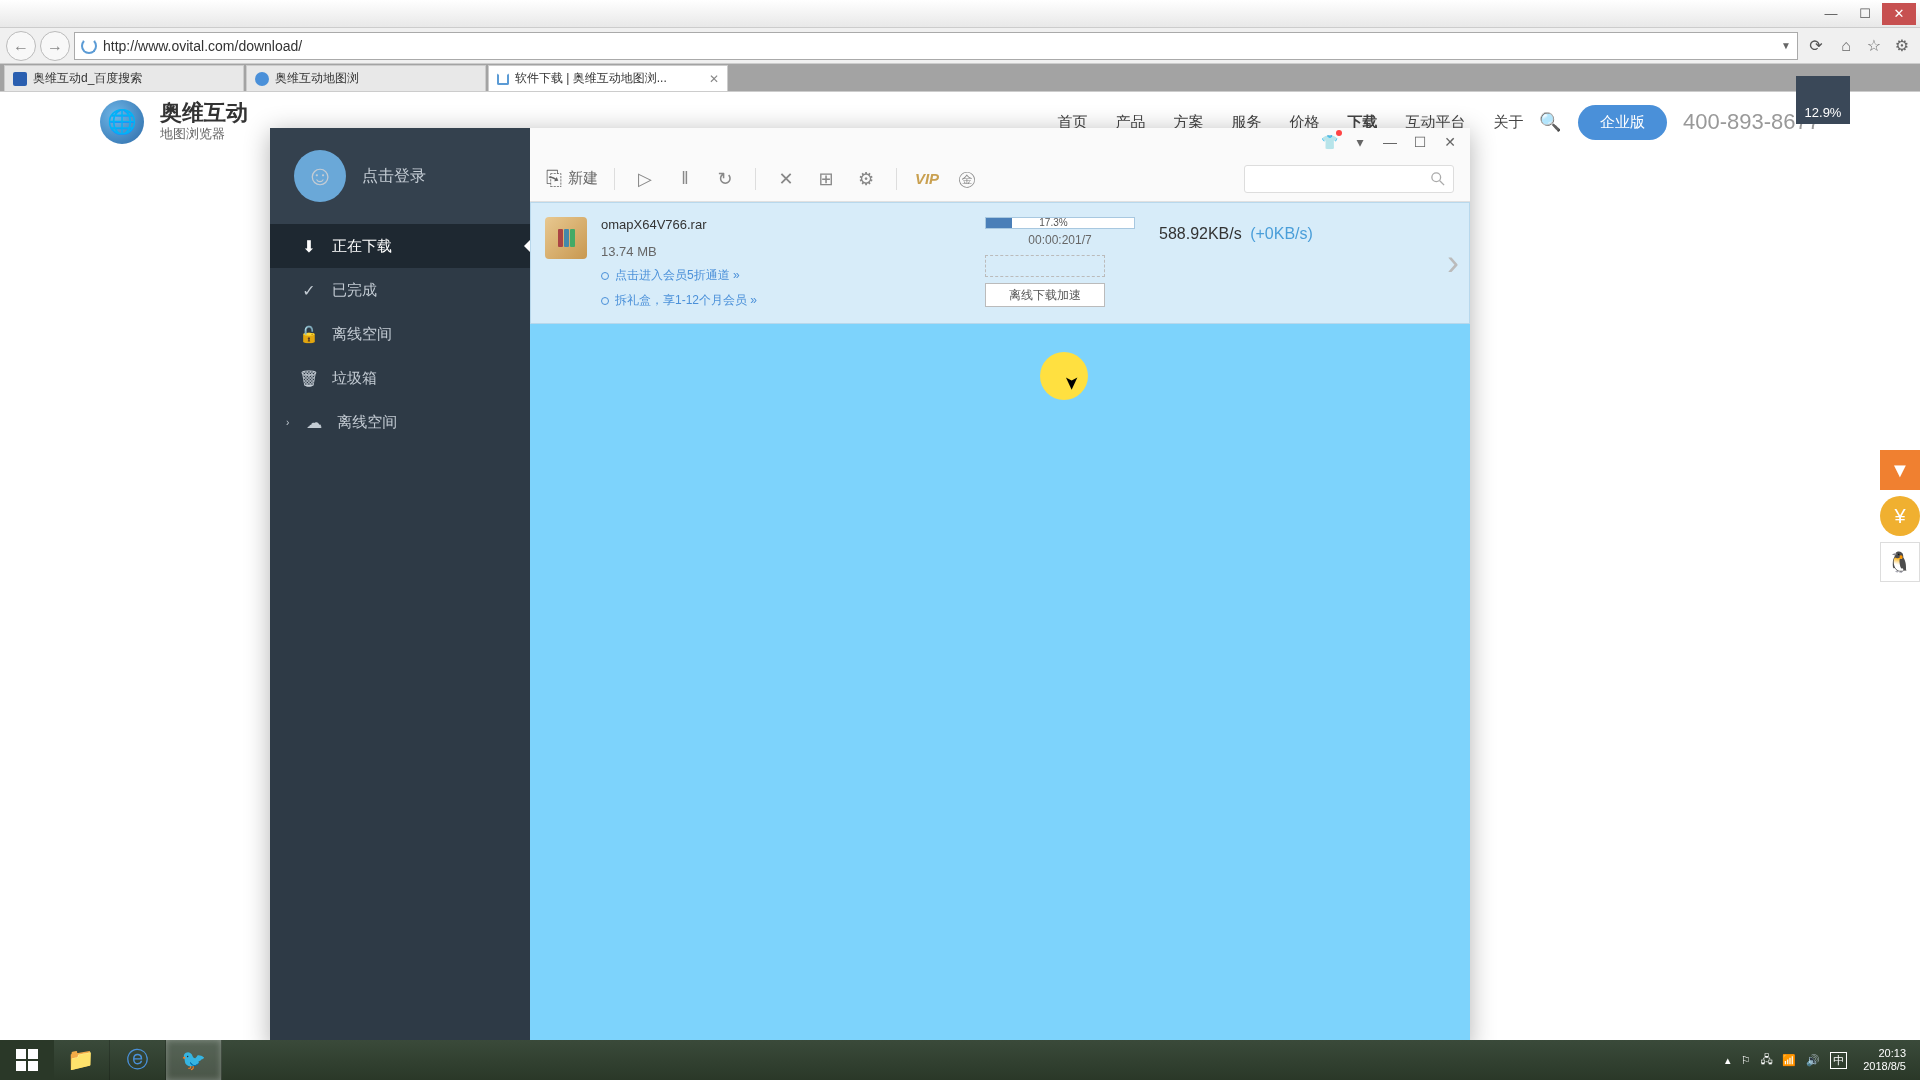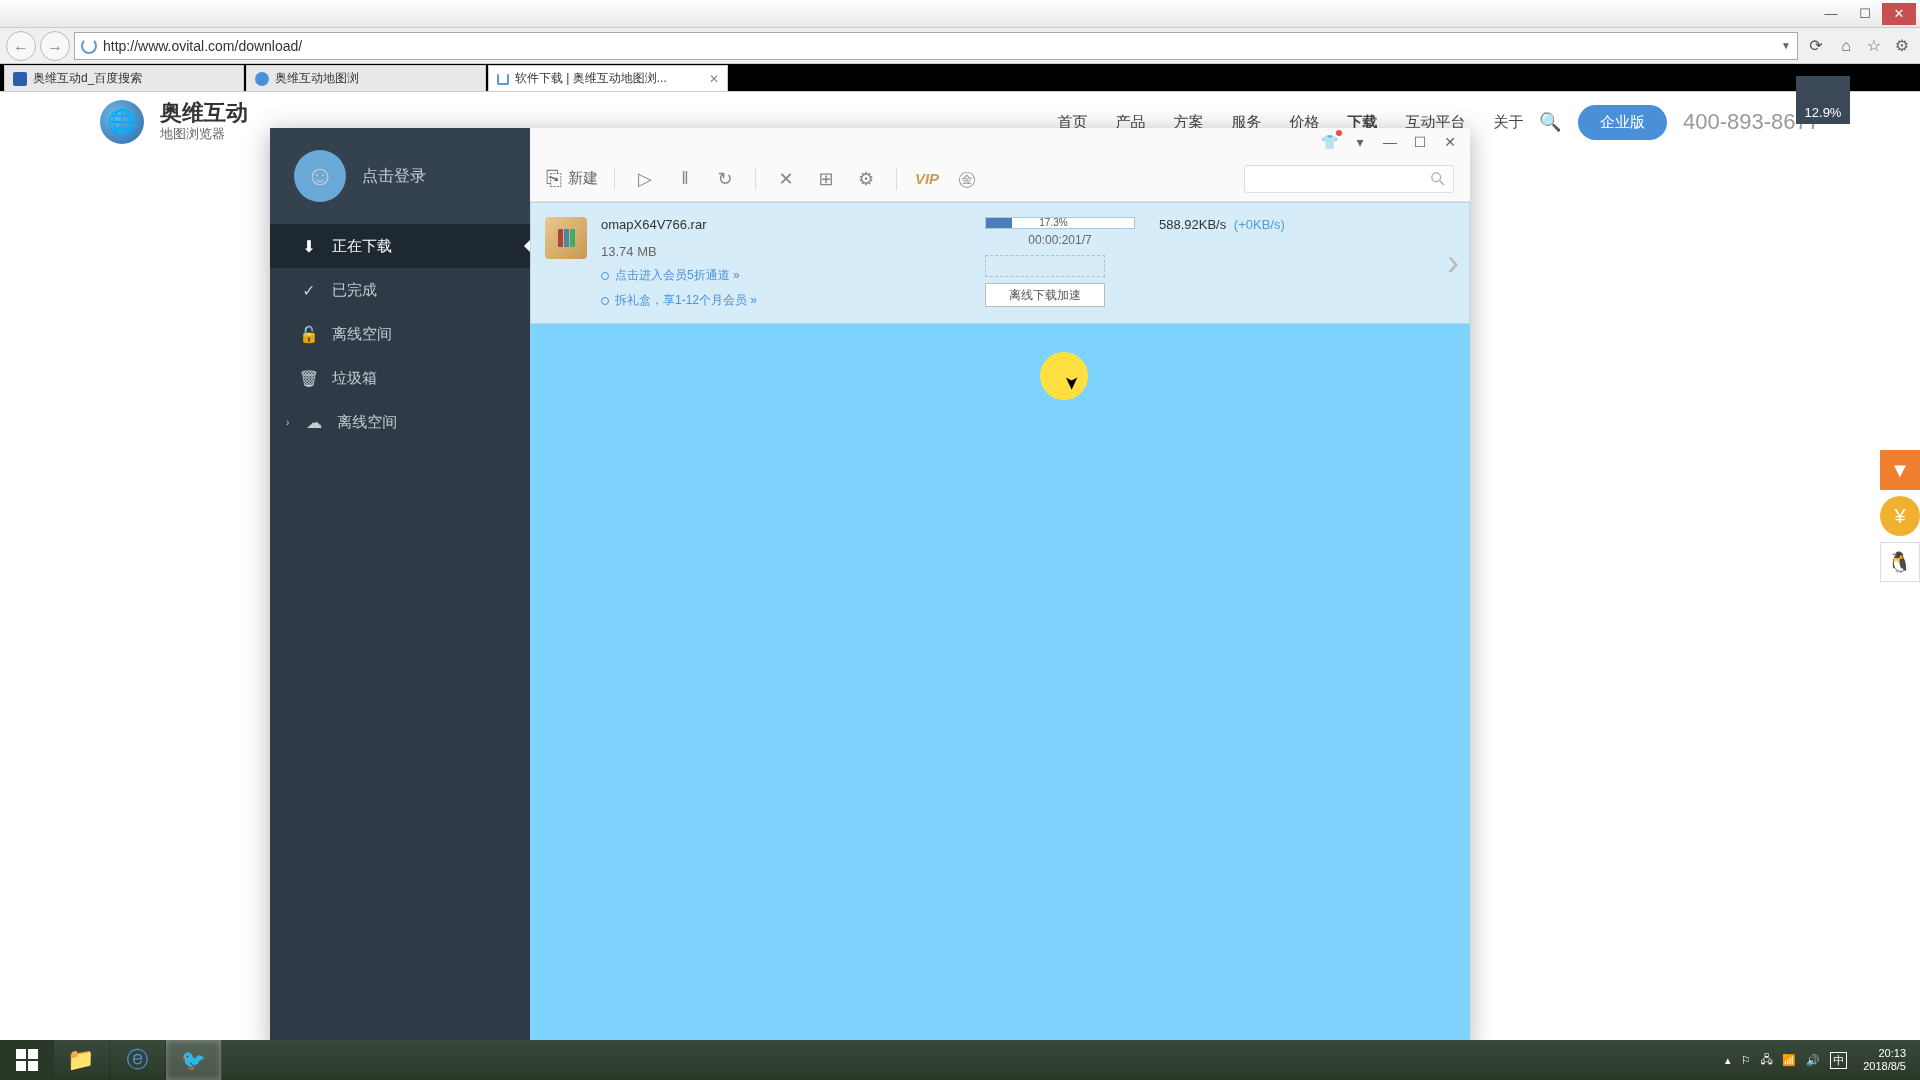--- a/index.html
+++ b/index.html
@@ -16,21 +16,21 @@
 .addr-input-wrap { flex: 1; height: 28px; background: #fff; border: 1px solid #aaa; display: flex; align-items: center; padding: 0 6px; gap: 6px; }
 .addr-spinner { width: 16px; height: 16px; border: 2px solid #5b9bd5; border-top-color: transparent; border-radius: 50%; }
 .addr-text { flex: 1; font-size: 14px; color: #333; }
 .addr-drop { color: #666; font-size: 10px; }
 .refresh-btn { width: 28px; height: 28px; display: flex; align-items: center; justify-content: center; color: #555; font-size: 16px; }
 .search-wrap { width: 440px; height: 28px; background: #fff; border: 1px solid #aaa; display: flex; align-items: center; padding: 0 6px; }
 .search-input { flex: 1; border: none; outline: none; font-size: 14px; }
 .ie-tool-btn { width: 24px; height: 24px; display: flex; align-items: center; justify-content: center; color: #666; font-size: 16px; }
 
 
-.tabsrow { height: 28px; background: #000000; display: flex; align-items: flex-end; border-bottom: 1px solid #ccc; padding-left: 4px; }
+.tabsrow { height: 28px; background: #a3a3a3; display: flex; align-items: flex-end; border-bottom: 1px solid #ccc; padding-left: 4px; }
 .tab { height: 26px; min-width: 240px; background: #e8e8e8; border: 1px solid #ccc; border-bottom: none; display: flex; align-items: center; padding: 0 8px; gap: 6px; font-size: 12px; color: #333; margin-right: 2px; }
 .tab.active { background: #fff; }
 .tab-icon { width: 14px; height: 14px; border-radius: 2px; }
 .tab-close { margin-left: auto; font-size: 12px; color: #888; }
 
 
 .siteheader { height: 60px; display: flex; align-items: center; padding: 0 100px; gap: 16px; position: relative; }
 .site-logo { width: 44px; height: 44px; border-radius: 50%; background: radial-gradient(circle at 35% 35%, #6fb7e8, #2b6aa8); display: flex; align-items: center; justify-content: center; color: #fff; font-size: 24px; }
 .site-title { font-size: 22px; font-weight: bold; color: #333; line-height: 1.1; }
 .site-sub { font-size: 13px; color: #666; }
@@ -75,21 +75,21 @@
 .dm-filesize { color: #666; margin-top: 12px; }
 .dm-promo { margin-top: 8px; display: flex; align-items: center; gap: 6px; font-size: 12px; color: #4a90d9; }
 .dm-promo .ring { width: 8px; height: 8px; border: 1.5px solid #4a90d9; border-radius: 50%; }
 .dm-item-progress { flex: 0 0 160px; font-size: 12px; color: #666; }
 .dm-progressbar { width: 150px; height: 12px; border: 1px solid #a8c8e0; background: #fff; position: relative; margin-bottom: 4px; }
 .dm-progressfill { height: 100%; background: #4a7fb8; }
 .dm-progresstext { position: absolute; top: -1px; left: 0; right: 13px; text-align: center; font-size: 10px; color: #555; line-height: 12px; }
 .dm-time-row { display: flex; justify-content: center; width: 150px; }
 .dm-accel-placeholder { width: 120px; height: 22px; border: 1px dashed #bbb; margin-top: 8px; }
 .dm-offline-btn { width: 120px; height: 24px; border: 1px solid #bbb; background: #fff; font-size: 12px; color: #555; display: flex; align-items: center; justify-content: center; margin-top: 6px; cursor: pointer; }
-.dm-item-speed { flex: 0 0 200px; font-size: 13px; }
+.dm-item-speed { flex: 0 0 200px; font-size: 16px; margin-top: 8px; }
 .dm-speed-val { color: #333; }
 .dm-speed-plus { color: #4a9ed9; margin-left: 4px; }
 .dm-item-arrow { position: absolute; right: 10px; top: 50%; transform: translateY(-50%); color: #bbb; font-size: 36px; }
 
 
 .cursor-hl { position: absolute; width: 48px; height: 48px; background: #ffe040; border-radius: 50%; z-index: 50; }
 .cursor-hl::after { content: '➤'; position: absolute; top: 20px; left: 24px; transform: rotate(90deg); font-size: 18px; color: #000; }
 
 
 .zoom-ind { position: absolute; top: 76px; right: 70px; width: 54px; height: 48px; background: #3a4858; color: #fff; font-size: 13px; display: flex; align-items: flex-end; justify-content: center; padding-bottom: 4px; z-index: 60; text-align: right; }

